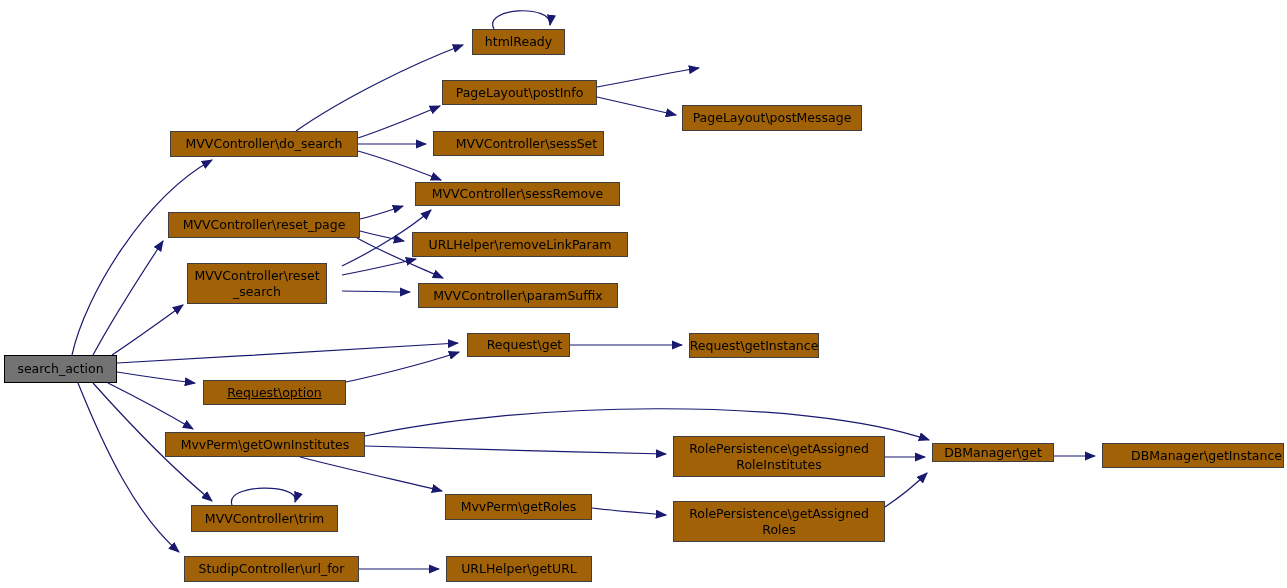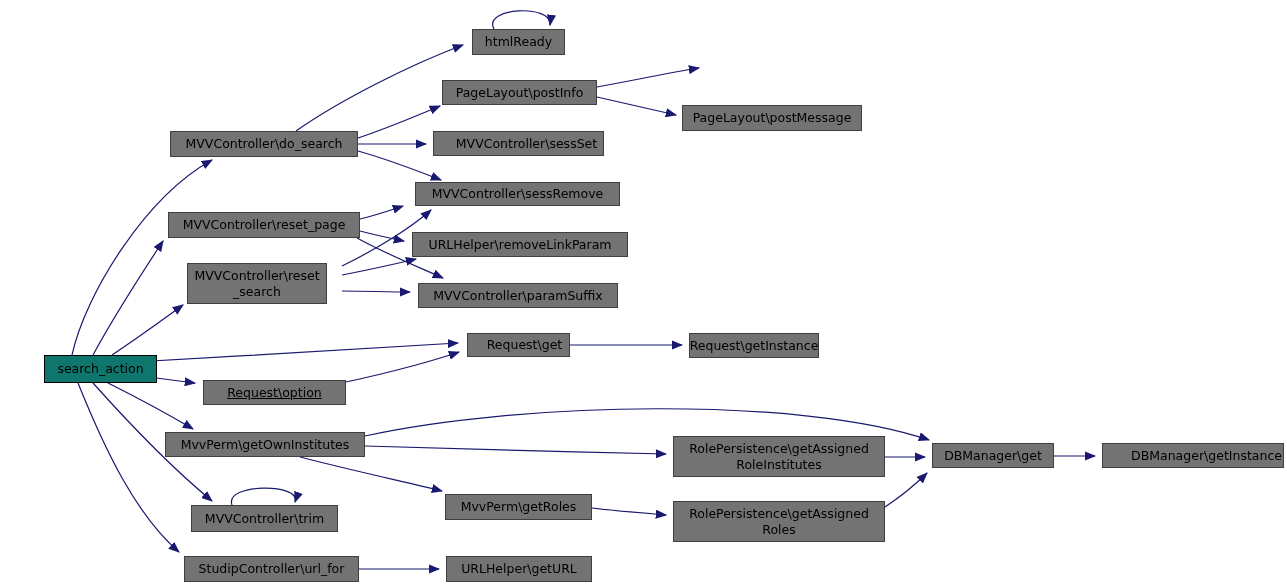--- a/index.html
+++ b/index.html
@@ -3,27 +3,27 @@
 <meta charset="utf-8">
 <style>
   html,body { margin:0; padding:0; background:#ffffff; }
   .canvas {
     position:relative; width:1287px; height:588px; background:#ffffff;
     font-family:"DejaVu Sans","Liberation Sans",sans-serif; overflow:hidden;
   }
   svg.edges { position:absolute; left:0; top:0; width:1287px; height:588px; }
   path.edge { fill:none; stroke:#191970; stroke-width:1.2; }
   .node {
-    position:absolute; box-sizing:border-box; background:#737373;
+    position:absolute; box-sizing:border-box; background:#a16207;
     border:1.5px solid #3f3f3f; color:#000000;
     display:flex; align-items:center; justify-content:center;
     text-align:center; font-size:12.5px; line-height:16px;
     white-space:pre-line; cursor:pointer;
   }
-  .node.root { background:#0f766e; border:1.8px solid #000000;margin-left:40px; }
+  .node.root { background:#737373; border:1.8px solid #000000; }
 </style>
 </head>
 <body>
 
 <div class="canvas" id="canvas">
   <svg class="edges" id="edge-layer" viewBox="0 0 1287 588" xmlns="http://www.w3.org/2000/svg">
     <defs>
       <marker id="arrow" viewBox="0 0 10 8" refX="9" refY="4" markerWidth="9.5" markerHeight="7.6" orient="auto">
         <path d="M0,0 L10,4 L0,8 Z" fill="#191970"></path>
       </marker>
@@ -72,21 +72,21 @@
     <div class="node" style="left: 412px; top: 232px; width: 216px; height: 25px;">URLHelper\removeLinkParam</div>
     <div class="node" style="left: 187px; top: 263px; width: 140px; height: 41px;">MVVController\reset
 _search</div>
     <div class="node" style="left: 418px; top: 283px; width: 200px; height: 25px;">MVVController\paramSuffix</div>
     <div class="node" style="left: 467px; top: 333px; width: 103px; height: 24px; padding-left: 12px;">Request\get</div>
     <div class="node" style="left: 689px; top: 333px; width: 130px; height: 25px;">Request\getInstance</div>
     <div class="node" style="left: 203px; top: 380px; width: 143px; height: 25px; text-decoration: underline;">Request\option</div>
     <div class="node" style="left: 165px; top: 432px; width: 200px; height: 25px;">MvvPerm\getOwnInstitutes</div>
     <div class="node" style="left: 673px; top: 436px; width: 212px; height: 41px;">RolePersistence\getAssigned
 RoleInstitutes</div>
-    <div class="node" style="left: 932px; top: 443px; width: 122px; height: 25px;">DBManager\get</div>
+    <div class="node" style="left: 932px; top: 443px; width: 122px; height: 19px;">DBManager\get</div>
     <div class="node" style="left: 1102px; top: 443px; width: 182px; height: 25px; padding-left: 27px;">DBManager\getInstance</div>
     <div class="node" style="left: 445px; top: 494px; width: 147px; height: 26px;">MvvPerm\getRoles</div>
     <div class="node" style="left: 673px; top: 501px; width: 212px; height: 41px;">RolePersistence\getAssigned
 Roles</div>
     <div class="node" style="left: 191px; top: 505px; width: 147px; height: 27px;">MVVController\trim</div>
     <div class="node" style="left: 184px; top: 556px; width: 175px; height: 26px;">StudipController\url_for</div>
     <div class="node" style="left: 446px; top: 556px; width: 146px; height: 26px;">URLHelper\getURL</div>
   </div>
 
 </body></html>

